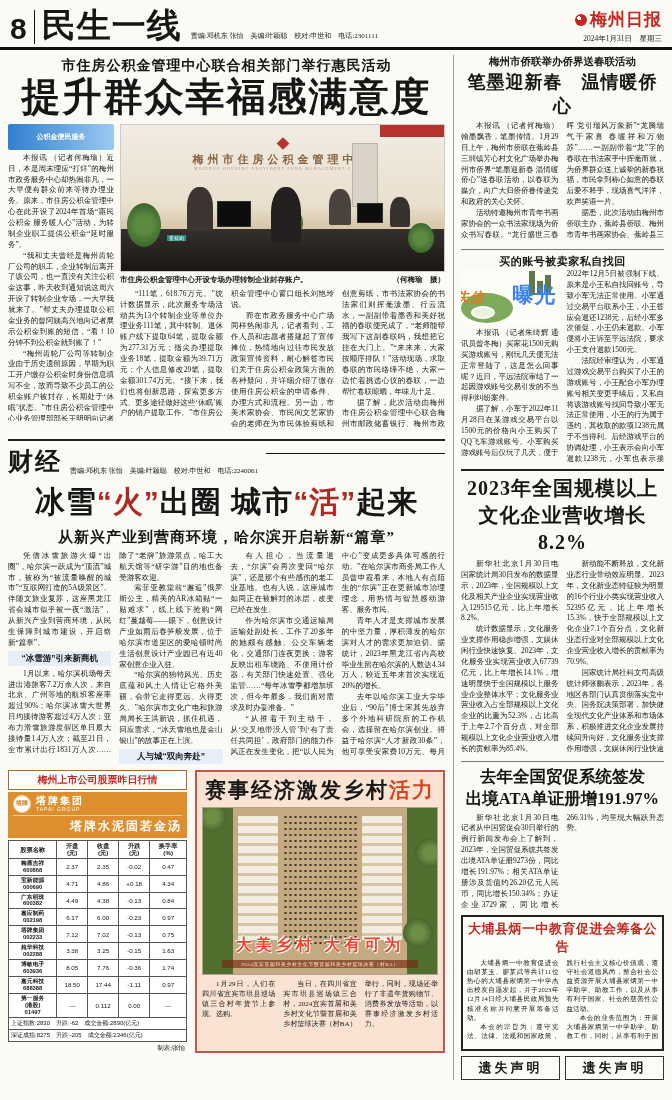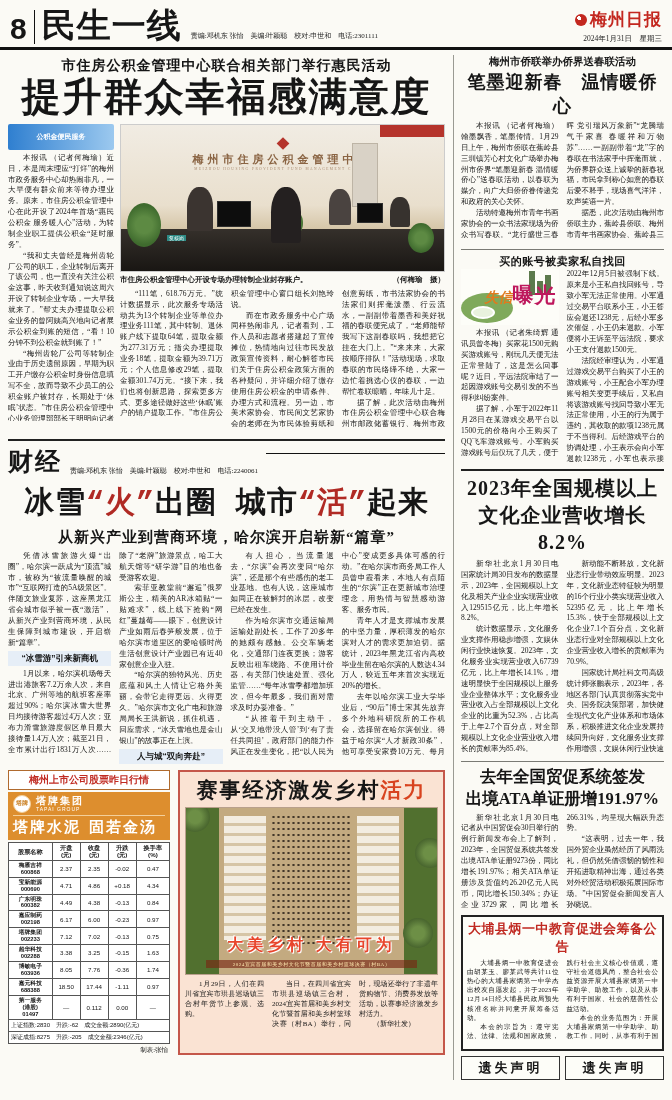--- a/index.html
+++ b/index.html
@@ -56,39 +56,39 @@
   .ph1-door{ position:absolute; top:18px; right:66px; width:26px; height:64px; background:#d9d2c6; border:1px solid #bdb4a5; }
   .ph1-sign{ position:absolute; left:46px; bottom:30px; background:#2e8b86; color:#fff; font-size:5px; padding:0 2px; }
   .cap-row{ display:flex; justify-content:space-between; font-family:"Liberation Sans",sans-serif;
             font-size:7.5px; font-weight:700; margin:3px 0 4px; }
   .a1-cols{ column-count:3; column-gap:8px; height:146px; column-fill:auto; overflow:hidden; }
   
   .fin-header{ display:flex; align-items:flex-end; margin-top:2px; }
   .fin-name{ font-family:"Liberation Sans",sans-serif; font-size:25px; font-weight:900; letter-spacing:2px; }
   .fin-staff{ font-size:7px; margin:0 0 2px 8px; }
   .fin-line{ flex:1; border-top:1.5px solid #111; align-self:flex-start; margin-top:8px; margin-left:8px; }
-  .fin-headline{ text-align:center; font-family:Liberation Mono, monospace; font-size:30px; font-weight:900;
+  .fin-headline{ text-align:center; font-family:Liberation Sans, sans-serif; font-size:30px; font-weight:900;
                  letter-spacing:1px; margin-top:4px; white-space:nowrap; }
   .fin-headline .red{ color:#b02a24; }
   .fin-subhead{ text-align:center; font-size:15px; font-weight:700; margin:5px 0 4px; letter-spacing:1px; }
   .fin-cols{ column-count:4; column-gap:8px; height:214px; column-fill:auto; overflow:hidden; }
   .fin-sub{ font-family:"Liberation Sans",sans-serif; font-size:8.5px; font-weight:700; text-align:center;
             background:#e6eef7; padding:1.5px 0; margin:2.5px 0; break-inside:avoid; }
   
   .bottom-row{ display:flex; gap:8px; margin-top:5px; }
-  .stock-box{ width:162px; flex:none; }
+  .stock-box{ width:179px; flex:none; }
   .stock-title{ border:1.5px solid #b06a2e; color:#c02a22; font-weight:900; font-size:10px;
                 font-family:"Liberation Sans",sans-serif; text-align:center; padding:2px 0; background:#fff; }
   .tapai{ background:#dd8e2e; color:#fff; padding:3px 5px; margin-top:2px; font-family:"Liberation Sans",sans-serif; }
   .tapai-top{ display:flex; align-items:center; gap:5px; border-bottom:1px solid #f3cf9a; padding-bottom:2px; }
   .tapai-logo{ width:18px; height:18px; border-radius:50%; background:#fff; color:#c87a18; font-size:6px; font-weight:900;
                display:flex; align-items:center; justify-content:center; border:1px solid #f3cf9a; }
   .tapai-name{ font-size:10px; font-weight:900; letter-spacing:2px; line-height:1; }
   .tapai-en{ font-size:5px; letter-spacing:1px; }
-  .tapai-slogan{ display:flex; justify-content:flex-start; font-size:15px; font-weight:900; letter-spacing:2px; padding-top:2px;gap:8px; }
+  .tapai-slogan{ display:flex; justify-content:flex-end; font-size:12px; font-weight:900; letter-spacing:2px; padding-top:2px; }
   table.stk{ width:100%; border-collapse:collapse; margin-top:2px; background:#fff; }
   .stk th,.stk td{ border:1px solid #555; font-size:6.2px; text-align:center; padding:1px 0; line-height:1.2;
                    font-family:"Liberation Sans",sans-serif; }
   .stk th{ font-weight:700; white-space:pre-line; }
   .stk .stname{ font-weight:700; white-space:pre-line; font-size:5.8px; }
   .stk-sum{ font-size:6px; border:1px solid #555; border-top:none; background:#fff; padding:1px 2px; font-family:"Liberation Sans",sans-serif; }
   .stk-credit{ text-align:right; font-size:6.5px; padding:2px 2px 0; }
   
   .sports{ flex:1; border:2px solid #c4574a; background:#fae3d3; padding:4px 5px; }
   .sports-headline{ text-align:center; font-family:"Liberation Sans",sans-serif; font-size:21px; font-weight:900; letter-spacing:2px; }
@@ -117,21 +117,21 @@
   .qiao-cols{ height:124px; }
   .acc-headline{ font-size:11px; letter-spacing:.5px; margin-top:1px; }
   .acc-subhead{ text-align:center; font-size:11px; font-weight:700; margin:1px 0 3px; }
   .acc-cols{ height:196px; }
   .sx-logo{ width:100%; height:56px; position:relative; margin-bottom:3px; background:#fdfdf8; overflow:hidden; }
   .sx-hill{ position:absolute; left:0; bottom:2px; width:52px; height:30px; background:#7fa95b; border-radius:50%; }
   .sx-ring{ position:absolute; left:10px; bottom:6px; width:24px; height:13px; background:#e9f2dd; border-radius:50%; border:2px solid #fff; }
   .sx-b{ position:absolute; background:#5c7a4d; }
   .sx-text{ position:absolute; right:2px; top:12px; white-space:nowrap; }
   .sx-t1{ color:#e07a1e; font-size:14px; font-weight:900; font-style:italic; font-family:"Liberation Sans",sans-serif; }
-  .sx-t2{ color:#be185d; font-size:21px; font-weight:900; font-family:"Liberation Sans",sans-serif; letter-spacing:1px; }
+  .sx-t2{ color:#3b82f6; font-size:21px; font-weight:900; font-family:"Liberation Sans",sans-serif; letter-spacing:1px;margin-left:29px; }
   .cul-headline{ font-family:"Liberation Serif",serif; font-size:20px; font-weight:900; text-align:center; line-height:1.35; letter-spacing:1px; }
   .cul-cols{ height:198px; margin-top:3px; }
   .ata-headline{ font-family:"Liberation Serif",serif; font-size:16.5px; font-weight:900; text-align:center; line-height:1.35; }
   .ata-cols{ height:98px; margin-top:2px; }
   .notice{ border:2px solid #222; padding:3px 4px; margin-top:4px; background:#fdfdf8; }
   .notice-title{ color:#c02a22; font-family:"Liberation Sans",sans-serif; font-size:13px; font-weight:900; text-align:center; letter-spacing:.5px; }
   .notice-cols{ height:88px; margin-top:2px; }
   .notice-cols p.body, .loss-body p.body{ font-size:6.6px; line-height:1.4; }
   .loss-row{ display:flex; gap:5px; margin-top:5px; }
   .loss{ flex:1; border:1.5px solid #333; padding:2px 3px; background:#fdfdf8; }
@@ -422,21 +422,20 @@
 
       <div class="rule"></div>
 
       <div>
         <h3 class="ata-headline">
           <span>去年全国贸促系统签发</span><br>
           <span>出境ATA单证册增191.97%</span>
         </h3>
         <div class="cols2 ata-cols">
           <p class="body">新华社北京1月30日电　记者从中国贸促会30日举行的例行新闻发布会上了解到，2023年，全国贸促系统共签发出境ATA单证册9273份，同比增长191.97%；相关ATA单证册涉及货值约26.20亿元人民币，同比增长150.34%；办证企业3729家，同比增长266.31%，均呈现大幅跃升态势。</p>
-          <p class="body">“这表明，过去一年，我国外贸企业虽然经历了风雨洗礼，但仍然凭借强韧的韧性和开拓进取精神出海，通过各类对外经贸活动积极拓展国际市场。”中国贸促会新闻发言人孙晓说。</p>
         </div>
       </div>
 
       <div class="notice">
         <div class="notice-title">大埔县炳一中教育促进会筹备公告</div>
         <div class="cols2 notice-cols">
           <p class="body">大埔县炳一中教育促进会由胡某玉、廖某武等共计11位热心的大埔县家炳第一中学杰出校友自愿发起，并于2023年12月14日经大埔县民政局预先核准名称并同意开展筹备活动。</p>
           <p class="body">本会的宗旨为：遵守宪法、法律、法规和国家政策，践行社会主义核心价值观，遵守社会道德风尚，整合社会公益资源开展大埔县家炳第一中学助学、助教工作，以及从事有利于国家、社会的慈善性公益活动。</p>
           <p class="body">本会的业务范围为：开展大埔县家炳第一中学助学、助教工作，同时，从事有利于国家、社会的其他社会公益活动。</p>
 

